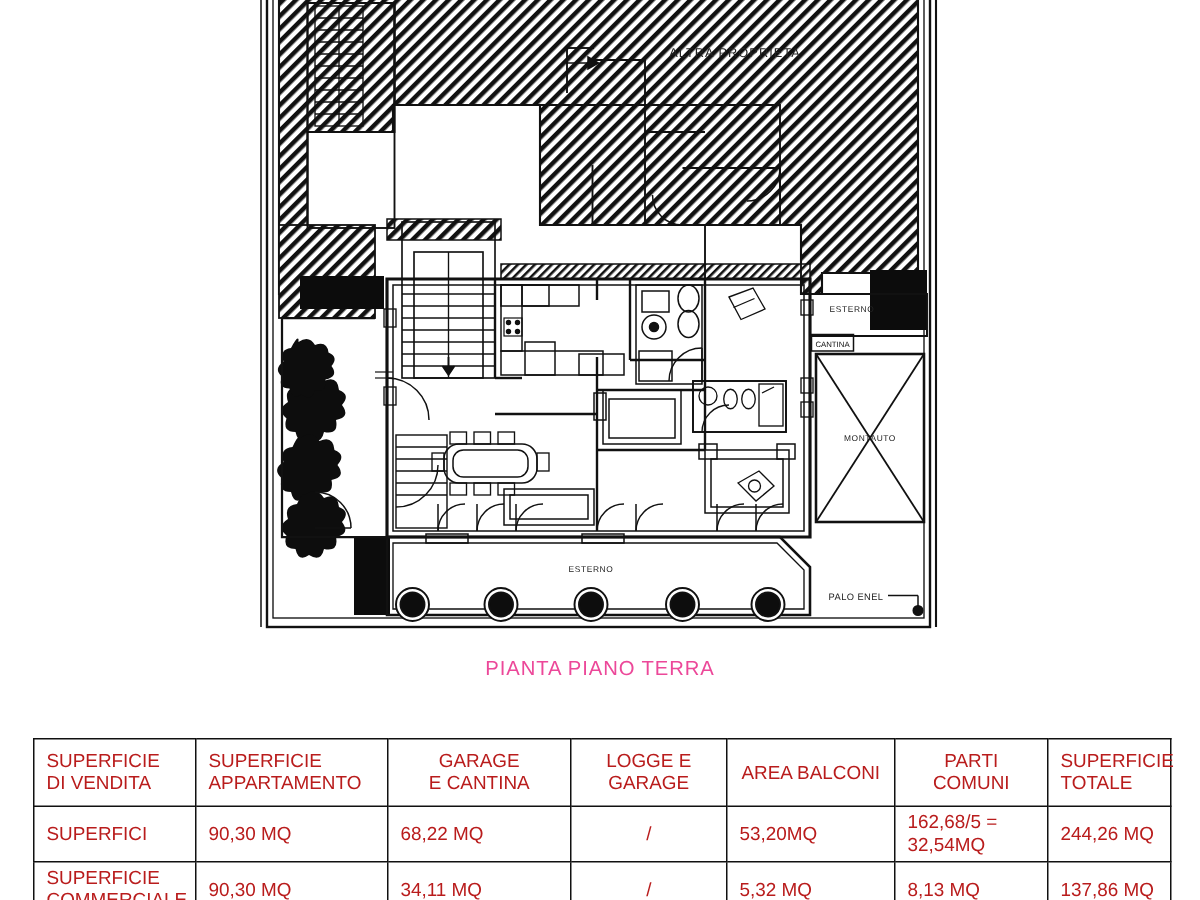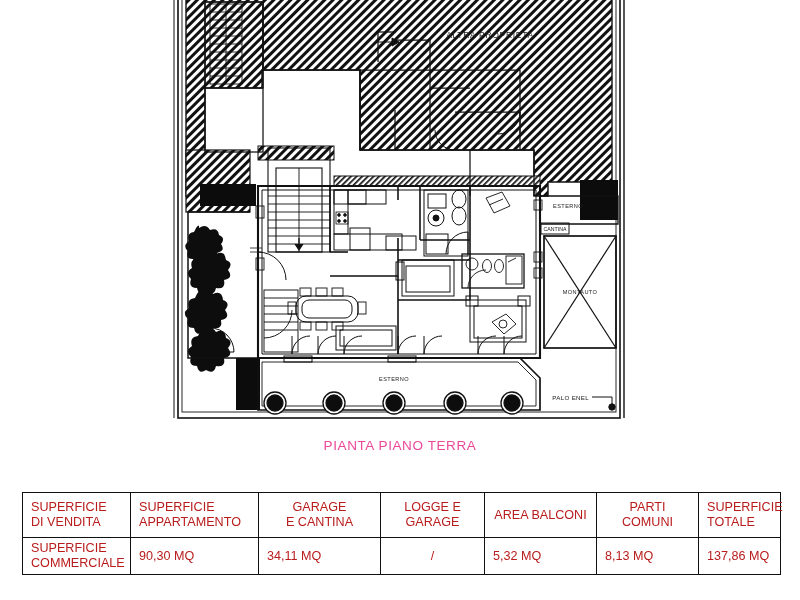--- a/index.html
+++ b/index.html
@@ -425,20 +425,29 @@
         <th class="c-center">LOGGE E
 GARAGE</th>
         <th class="c-center">AREA BALCONI</th>
         <th class="c-center">PARTI COMUNI</th>
         <th class="c-left">SUPERFICIE
 TOTALE</th>
       </tr>
     </thead>
     <tbody>
       <tr>
+        <td class="c-left">SUPERFICI</td>
+        <td class="c-left">90,30 MQ</td>
+        <td class="c-left">68,22 MQ</td>
+        <td class="c-center">/</td>
+        <td class="c-left">53,20MQ</td>
+        <td class="c-left">162,68/5 = 32,54MQ</td>
+        <td class="c-left">244,26 MQ</td>
+      </tr>
+      <tr>
         <td class="c-left">SUPERFICIE
 COMMERCIALE</td>
         <td class="c-left">90,30 MQ</td>
         <td class="c-left">34,11 MQ</td>
         <td class="c-center">/</td>
         <td class="c-left">5,32 MQ</td>
         <td class="c-left">8,13 MQ</td>
         <td class="c-left">137,86 MQ</td>
       </tr>
     </tbody>

